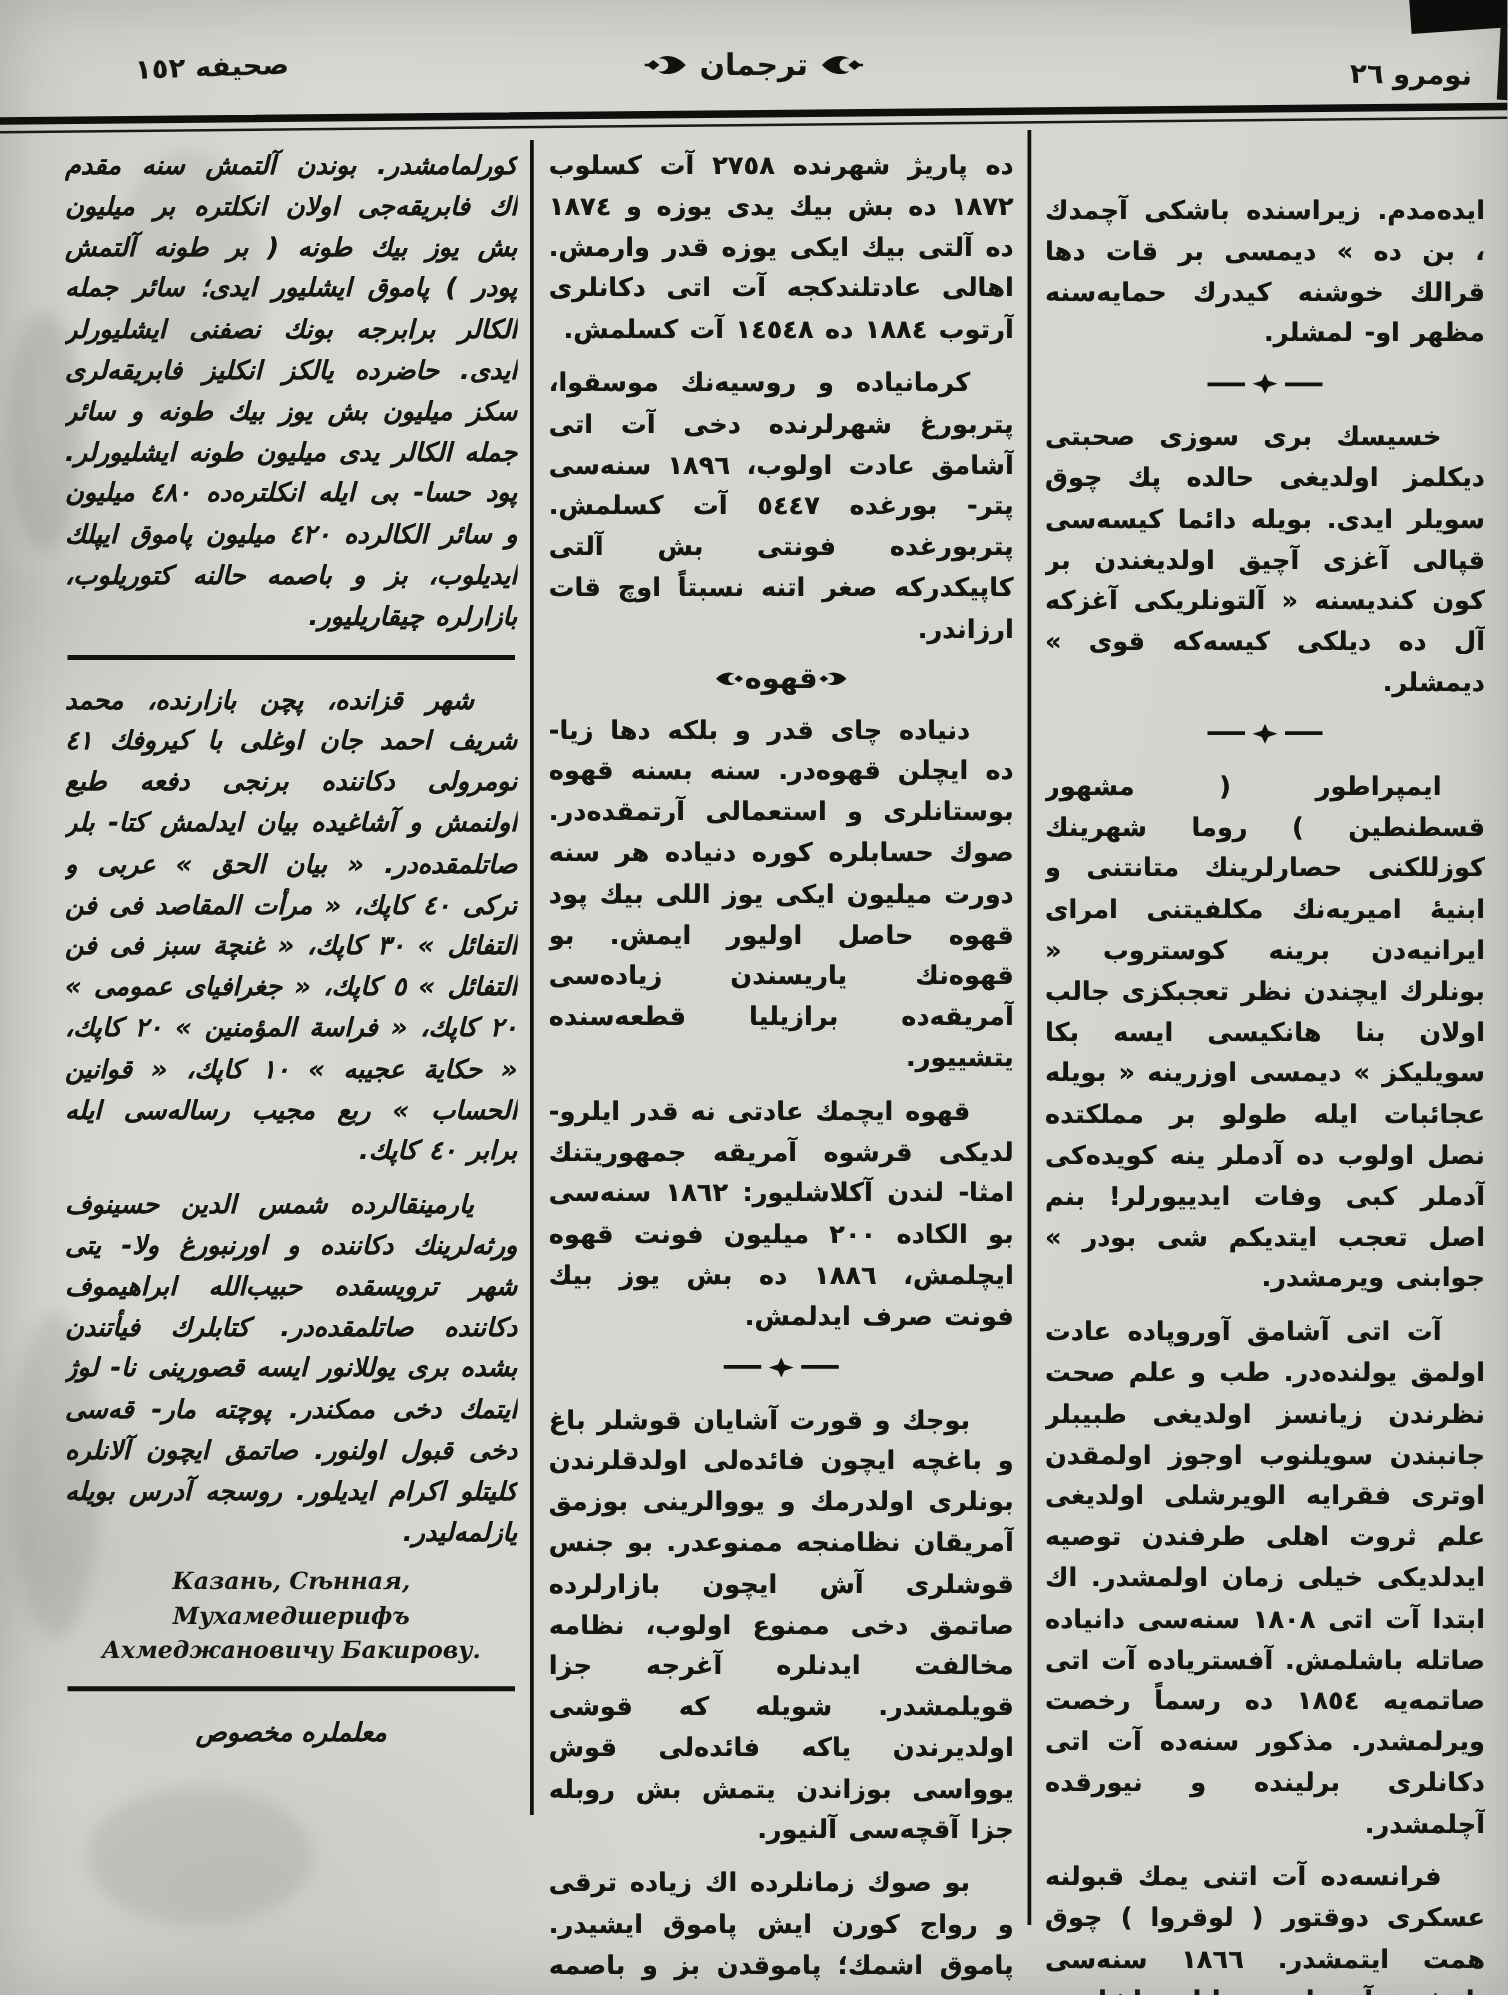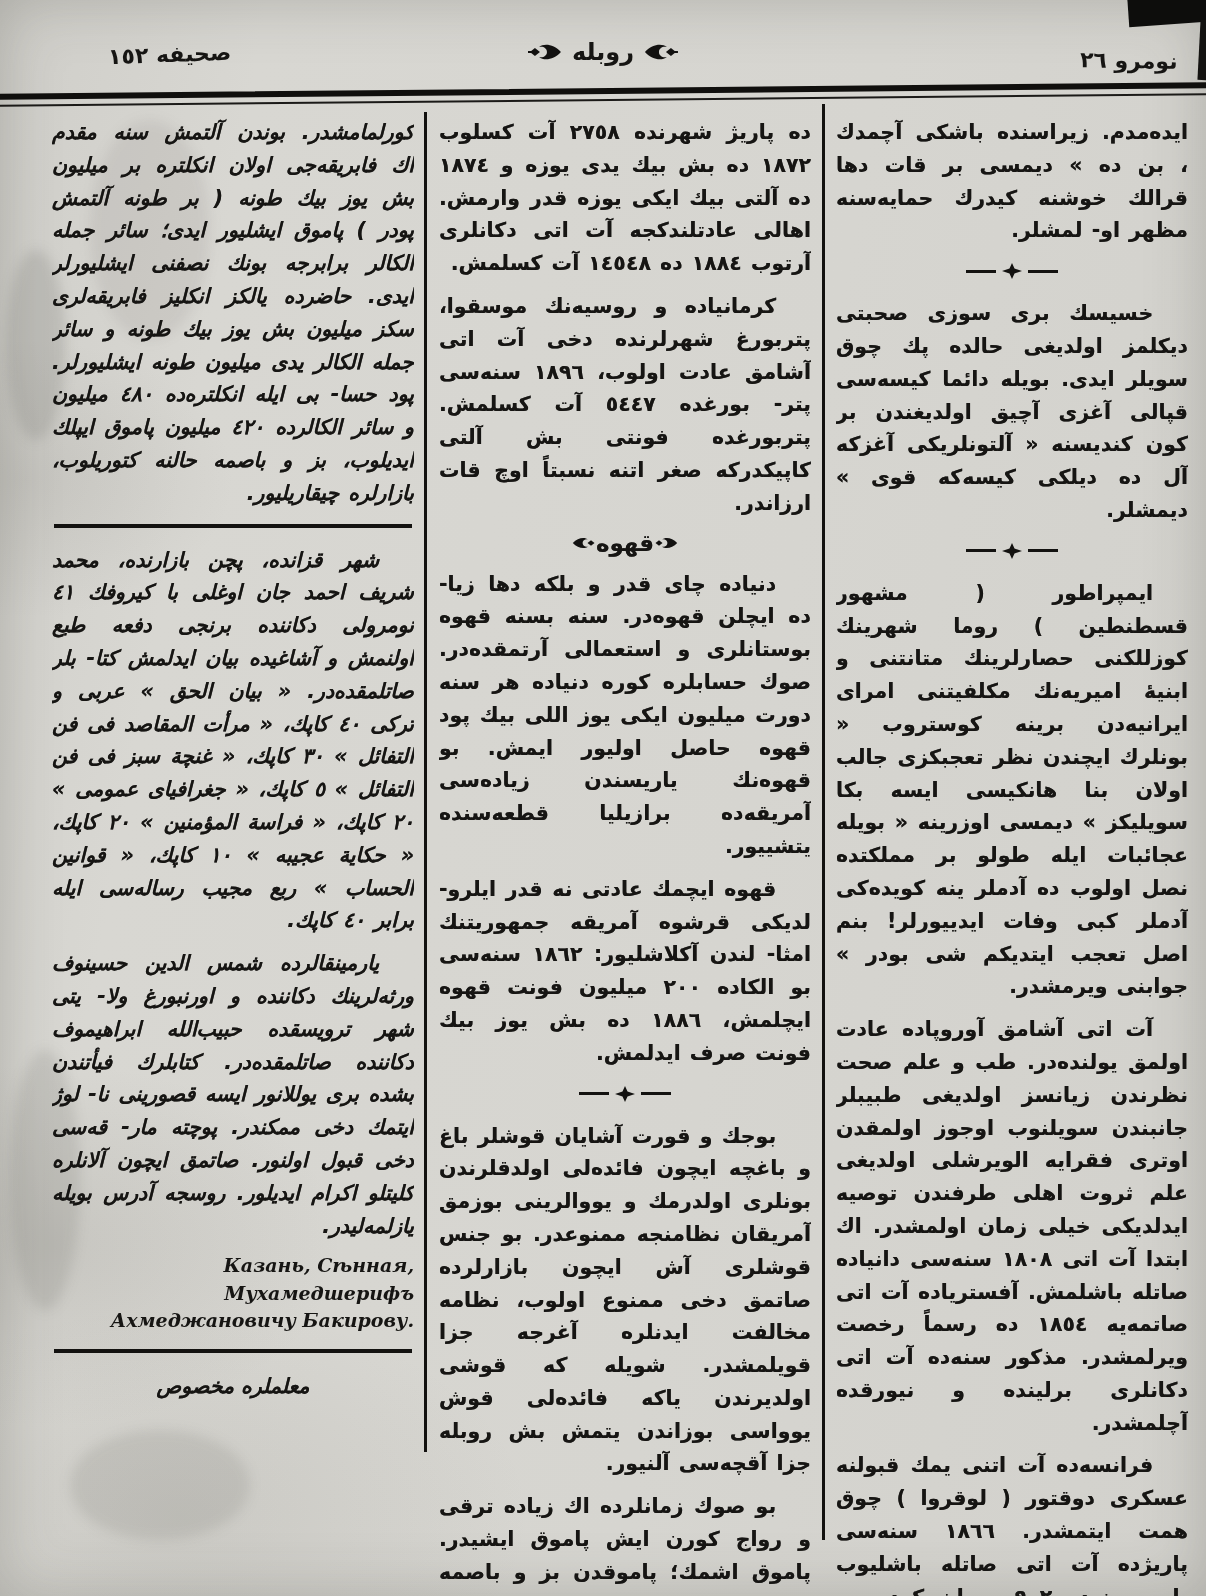--- a/index.html
+++ b/index.html
@@ -42,38 +42,38 @@
   #vsep1{left:424px;top:112px;height:1340px;}
   #vsep2{left:822px;top:104px;height:1436px;}
 
   
   #cols{
     position:absolute;left:52px;top:116px;width:1136px;bottom:0;
     display:flex;flex-direction:row;justify-content:space-between;
     direction:rtl;
   }
   .col{direction:rtl;text-align:justify;overflow:hidden;}
-  #col-right{width:352px;}
+  #col-right{width:352px;margin-top:36px;}
   #col-center{width:372px;}
   #col-left{width:362px;font-style:italic;}
   .para{
     margin:0 0 10px 0;font-weight:bold;font-size:20.5px;line-height:1.6;
     word-spacing:2px;text-shadow:0 0 .5px rgba(20,19,17,.7);
   }
   .indent{text-indent:1.7em;}
   .heading{
     display:flex;align-items:center;justify-content:center;
     font-weight:bold;font-size:23px;margin:10px 0 12px 0;text-shadow:0 0 .5px rgba(20,19,17,.7);
   }
   .divider{display:flex;align-items:center;justify-content:center;gap:6px;margin:16px 0 18px 0;}
   .divider .bar{width:30px;height:3px;background:#131210;}
   .hrule{height:4px;background:#131210;margin:14px 2px 16px 2px;}
   .cyrillic{
     direction:ltr;font-family:"DejaVu Serif",serif;font-weight:bold;font-size:19px;line-height:1.45;
-    text-align:right;margin:4px 0 10px 0;
+    text-align:center;margin:4px 0 10px 0;
   }
   .centerline{
     text-align:center;font-weight:bold;font-size:20.5px;line-height:1.7;
     text-shadow:0 0 .5px rgba(20,19,17,.7);
   }
   .mt8{margin-top:8px;}
   svg{display:block;}
 </style>
 </head>
 <body>
@@ -91,21 +91,21 @@
   <div id="masthead">
     <span class="mast-orn">
       <svg width="34" height="20" viewBox="0 0 34 20">
           <g fill="#121110">
             <path d="M33,10 C26,2 16,1 11,5 C15,4 19,6 19,10 C19,14 15,16 11,15 C16,19 26,18 33,10 Z"></path>
             <path d="M12,10 L7,6 L2,10 L7,14 Z"></path>
             <rect x="0" y="9" width="6" height="2"></rect>
           </g>
         </svg>
     </span>
-    <span>روبله</span>
+    <span>ترجمان</span>
     <span class="mast-orn">
       <svg width="34" height="20" viewBox="0 0 34 20" style="transform:scaleX(-1)">
           <g fill="#121110">
             <path d="M33,10 C26,2 16,1 11,5 C15,4 19,6 19,10 C19,14 15,16 11,15 C16,19 26,18 33,10 Z"></path>
             <path d="M12,10 L7,6 L2,10 L7,14 Z"></path>
             <rect x="0" y="9" width="6" height="2"></rect>
           </g>
         </svg>
     </span>
   </div>

